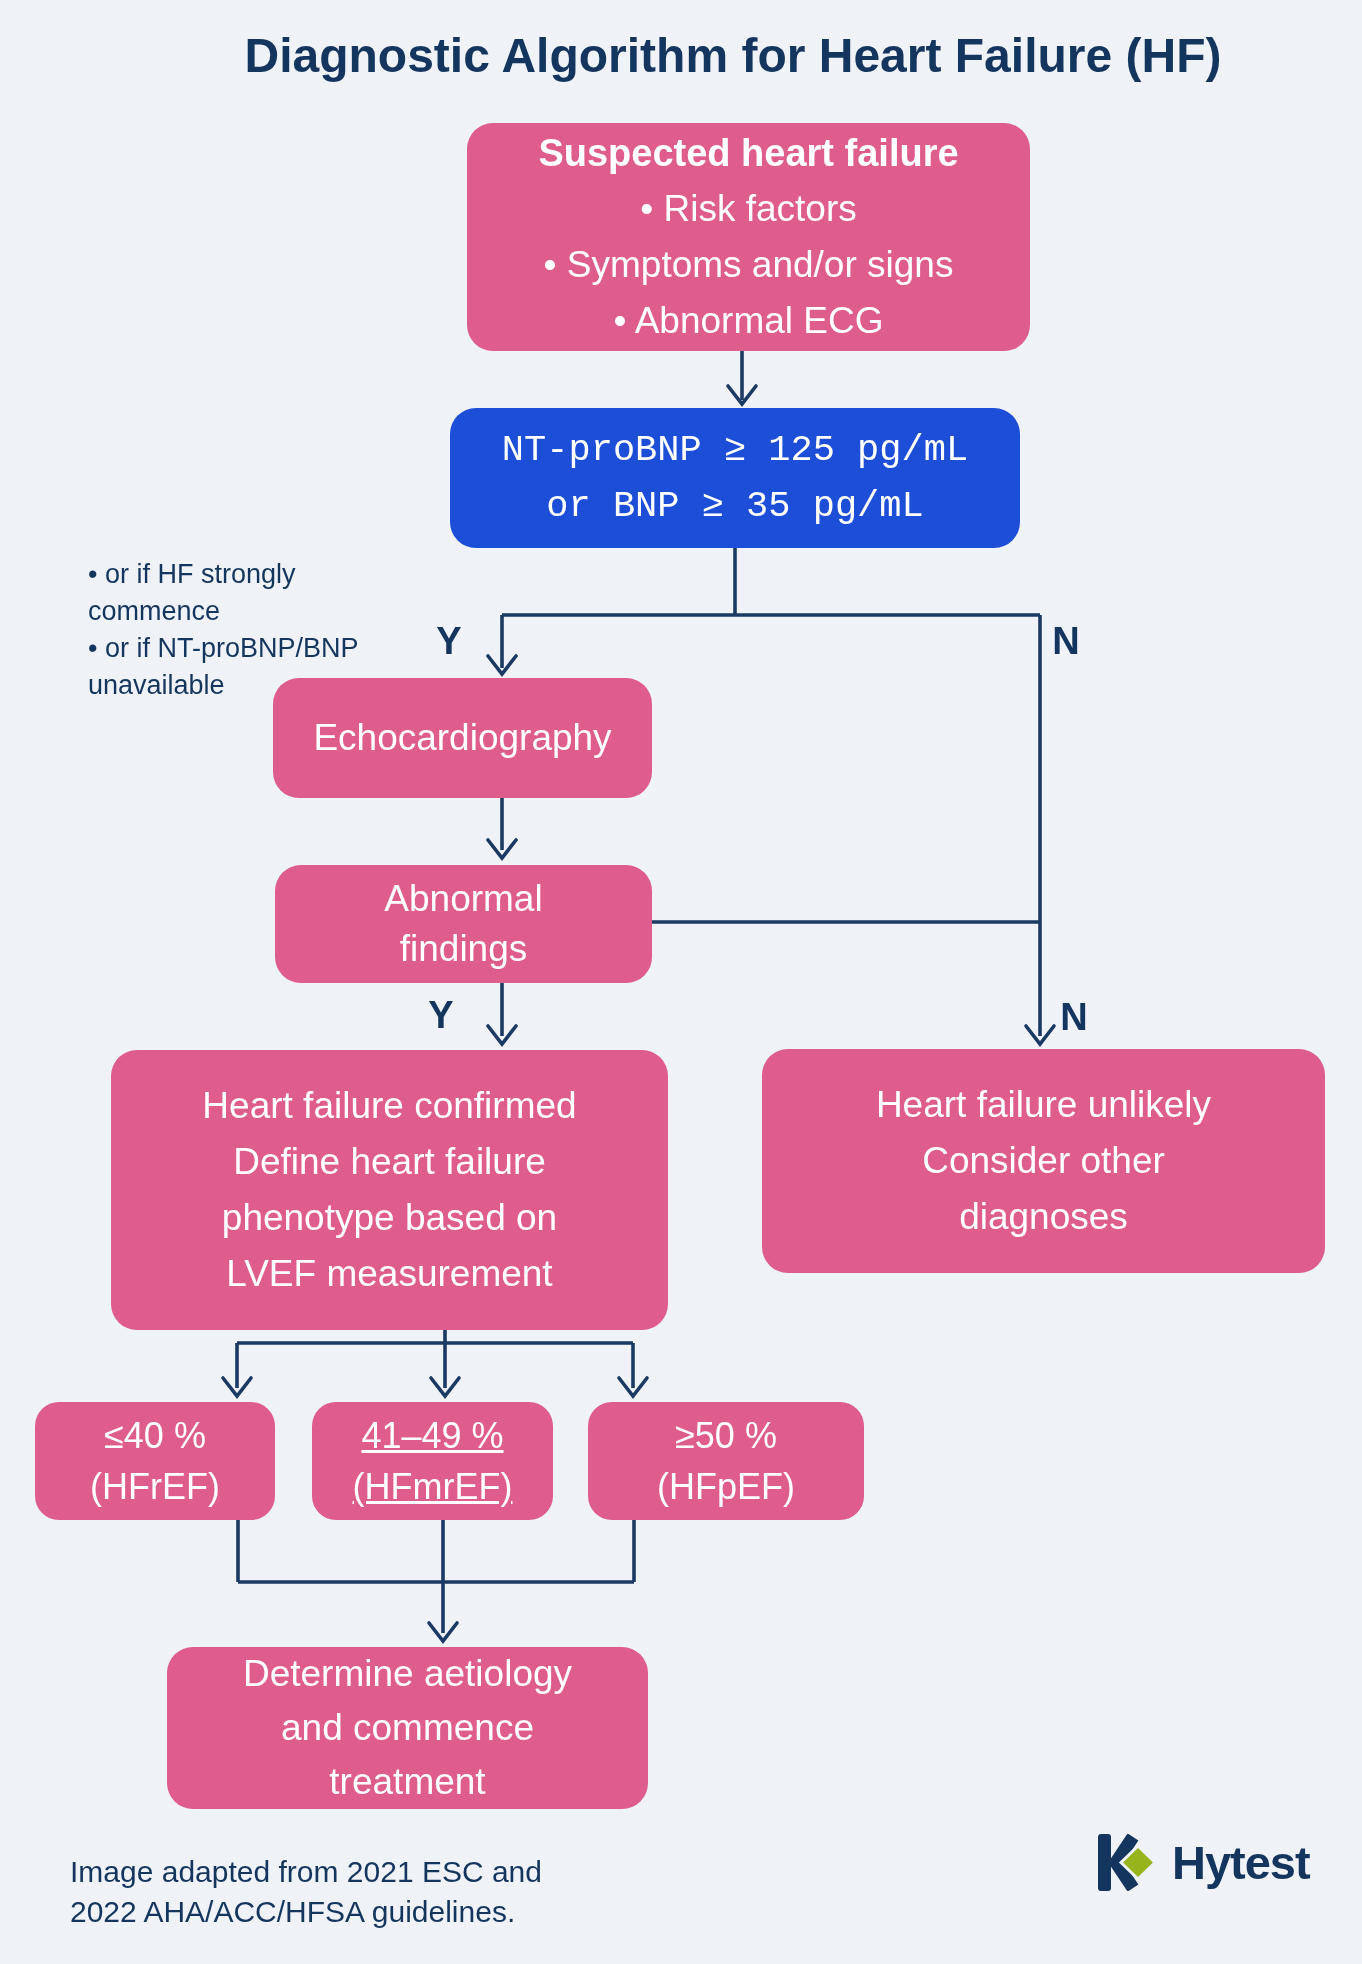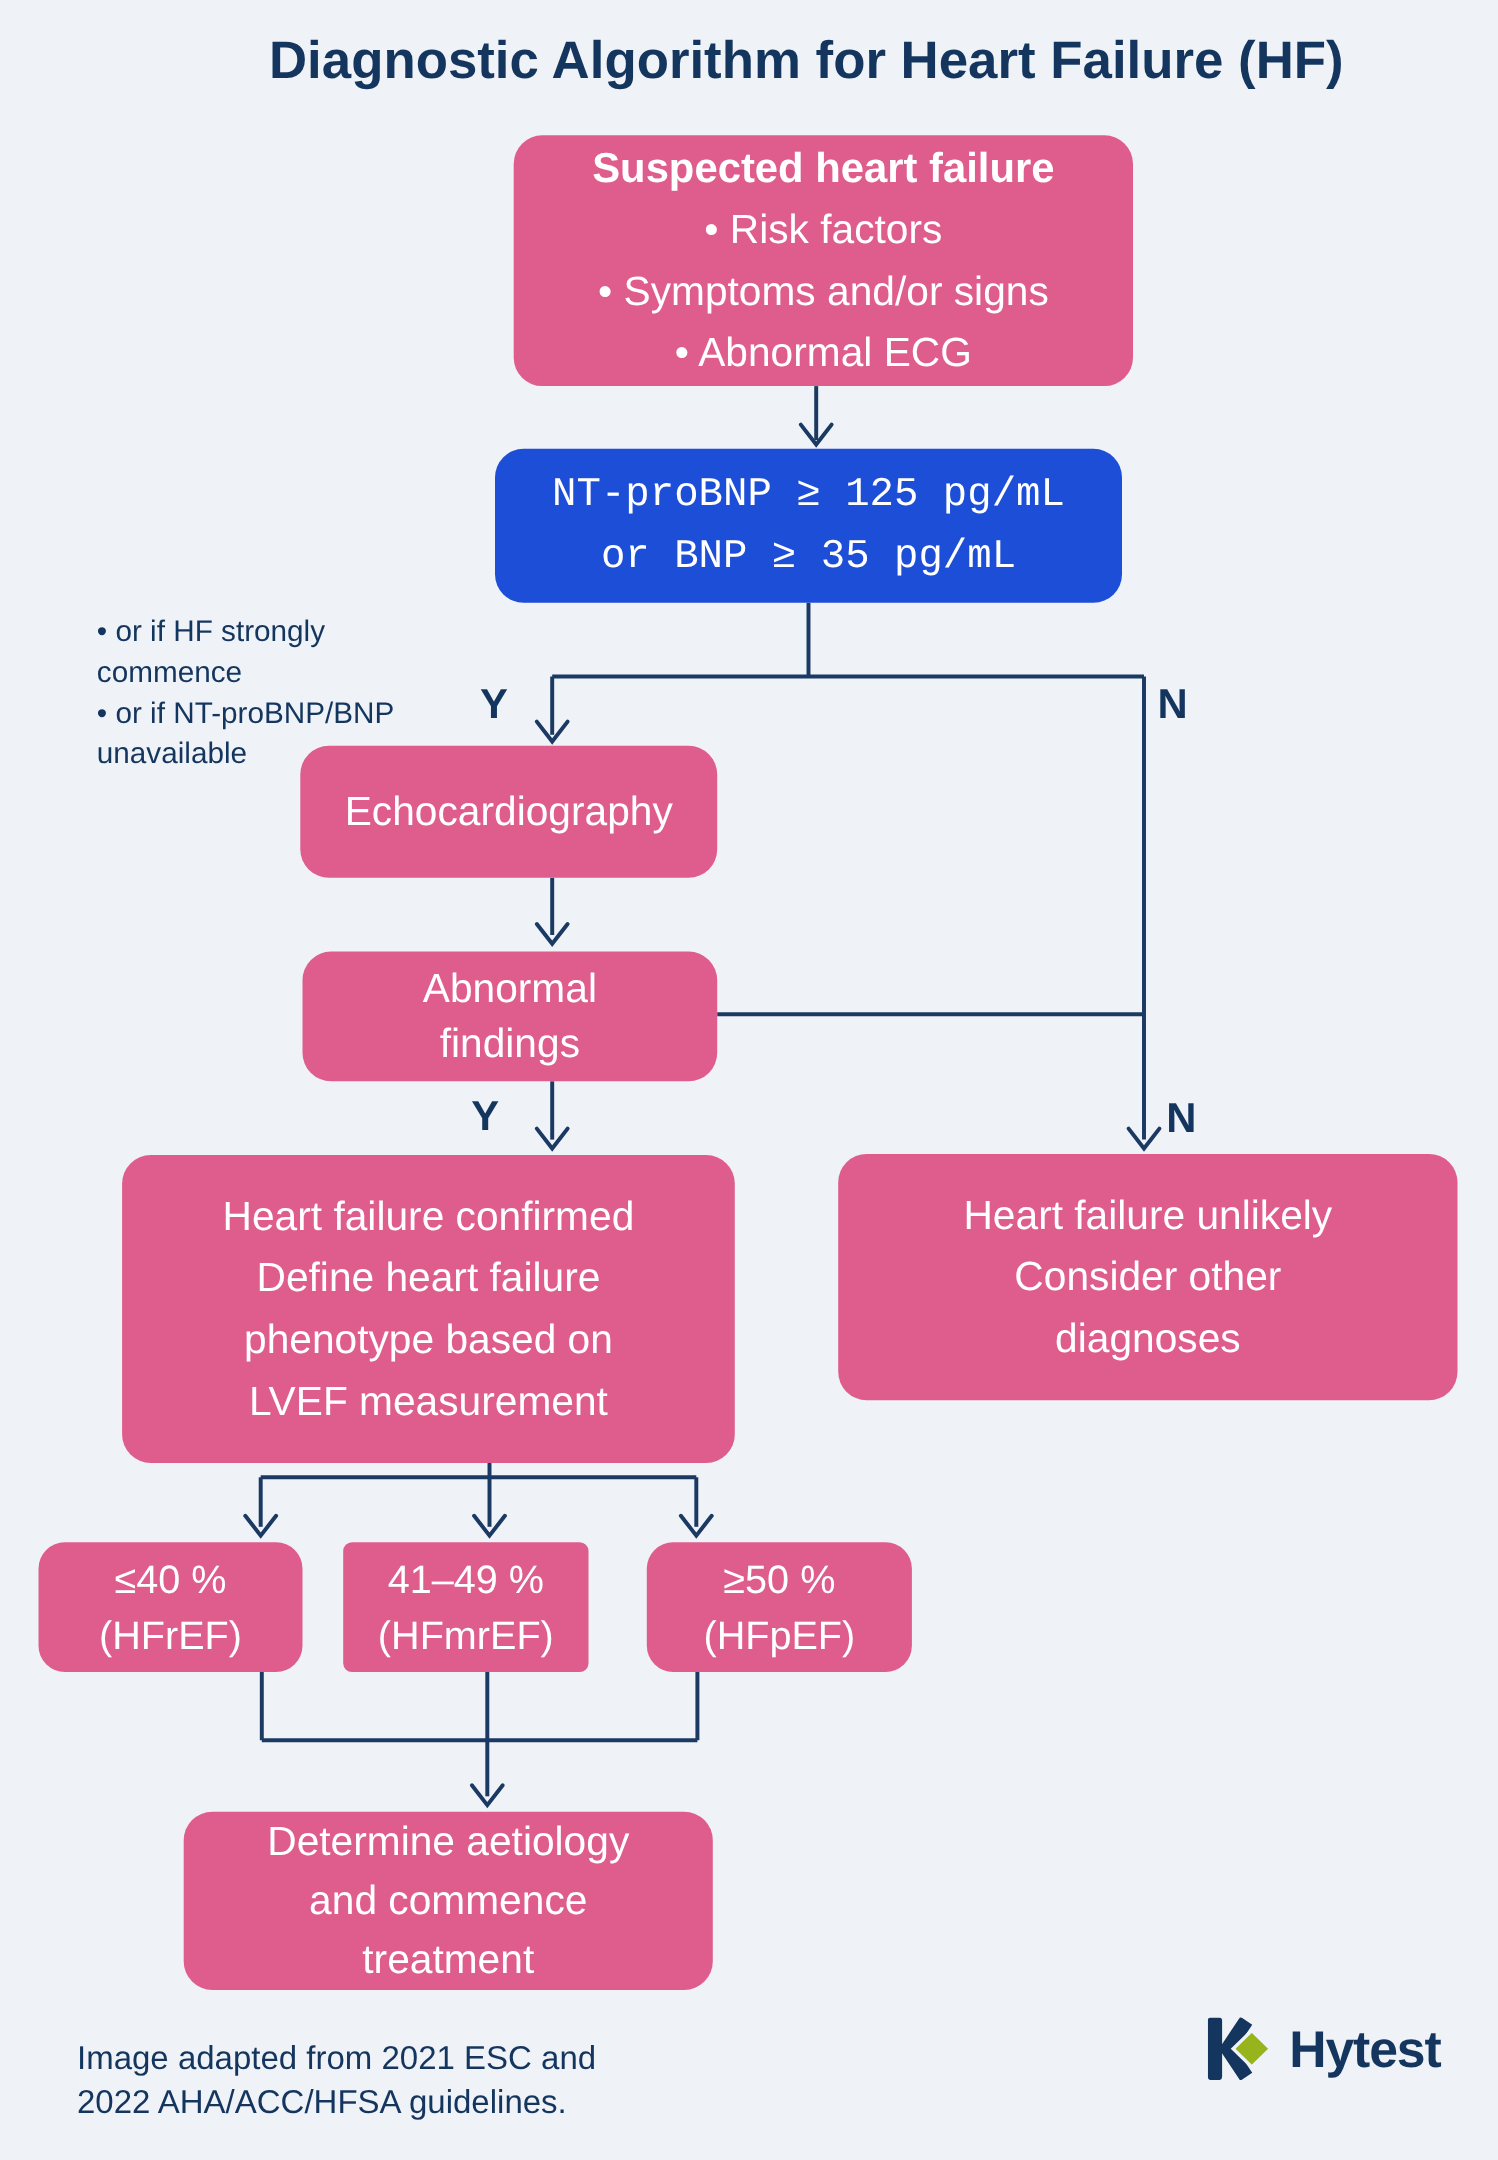--- a/index.html
+++ b/index.html
@@ -126,25 +126,25 @@
   <div class="node pink" style="left:762px;top:1049px;width:563px;height:224px;">
     <span class="ln">Heart failure unlikely</span>
     <span class="ln">Consider other</span>
     <span class="ln">diagnoses</span>
   </div>
 
   <div class="node pink small" style="left:35px;top:1402px;width:240px;height:118px;border-radius:24px;">
     <span class="ln">≤40 %</span>
     <span class="ln">(HFrEF)</span>
   </div>
-  <div class="node pink small" style="left:312px;top:1402px;width:223px;height:118px;border-radius:8px;">
+  <div class="node pink small" style="left:312px;top:1402px;width:241px;height:118px;border-radius:24px;text-decoration:underline;">
     <span class="ln">41–49 %</span>
     <span class="ln">(HFmrEF)</span>
   </div>
-  <div class="node pink small" style="left:588px;top:1402px;width:241px;height:118px;border-radius:24px;">
+  <div class="node pink small" style="left:588px;top:1402px;width:276px;height:118px;border-radius:24px;">
     <span class="ln">≥50 %</span>
     <span class="ln">(HFpEF)</span>
   </div>
 
   <div class="node pink" style="left:167px;top:1647px;width:481px;height:162px;">
     <span class="ln" style="line-height:54px;">Determine aetiology</span>
     <span class="ln" style="line-height:54px;">and commence</span>
     <span class="ln" style="line-height:54px;">treatment</span>
   </div>
 

